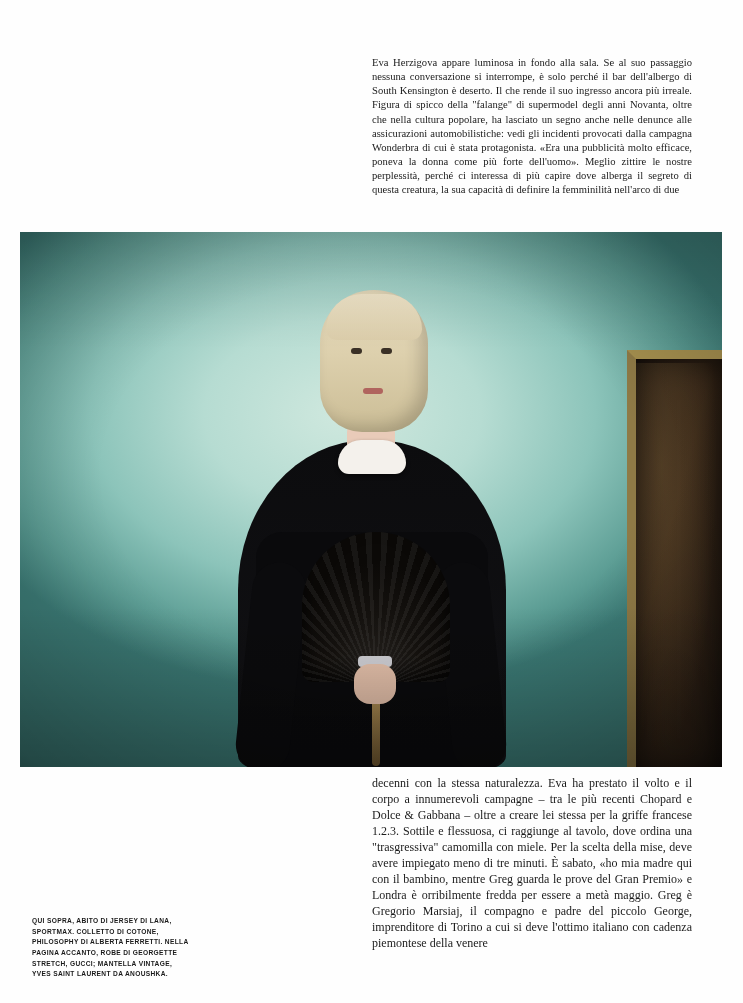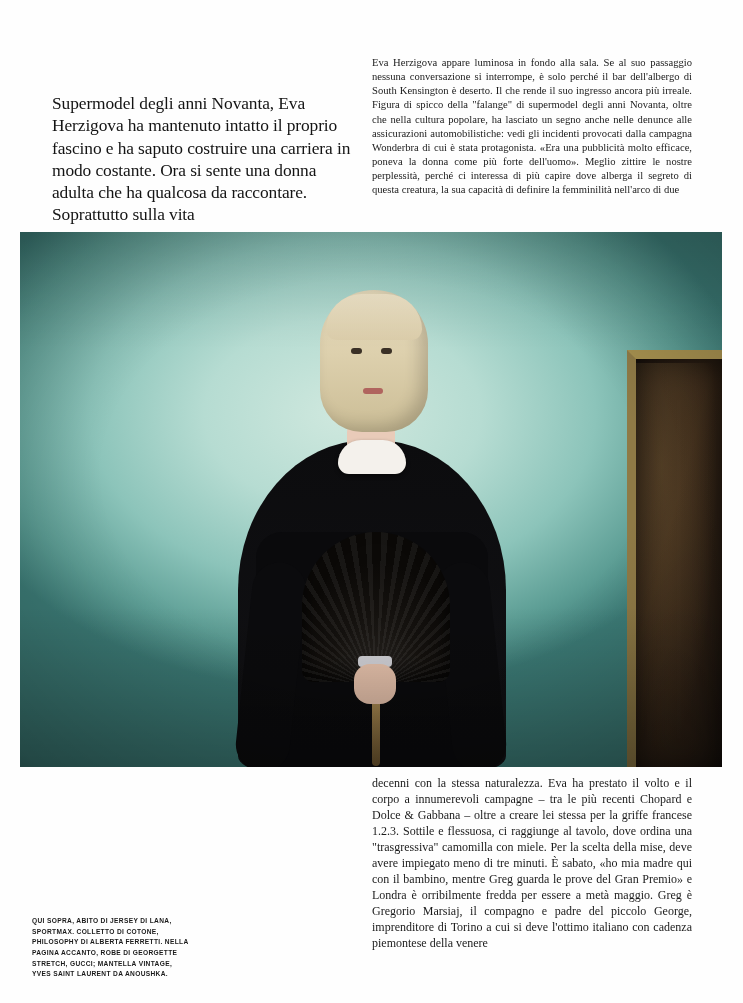--- a/index.html
+++ b/index.html
@@ -273,21 +273,20 @@
     font-weight: 700;
     color: #1a1a1a;
     text-transform: uppercase;
   }
 </style>
 </head>
 <body>
 
 <div class="page">
 
-  <div class="deck">Supermodel degli anni Novanta, Eva Herzigova ha mantenuto intatto il proprio fascino e ha saputo costruire una carriera in modo costante. Ora si sente una donna adulta che ha qualcosa da raccontare. Soprattutto sulla vita</div>
 
   <div class="col-top-right">Eva Herzigova appare luminosa in fondo alla sala. Se al suo passaggio nessuna conversazione si interrompe, è solo perché il bar dell'albergo di South Kensington è deserto. Il che rende il suo ingresso ancora più irreale. Figura di spicco della "falange" di supermodel degli anni Novanta, oltre che nella cultura popolare, ha lasciato un segno anche nelle denunce alle assicurazioni automobilistiche: vedi gli incidenti provocati dalla campagna Wonderbra di cui è stata protagonista. «Era una pubblicità molto efficace, poneva la donna come più forte dell'uomo». Meglio zittire le nostre perplessità, perché ci interessa di più capire dove alberga il segreto di questa creatura, la sua capacità di definire la femminilità nell'arco di due</div>
 
   <div class="photo">
     <div class="photo-bg"></div>
     <div class="frame"></div>
 
     <div class="figure">
       <div class="shoulders"></div>
       <div class="torso"></div>

